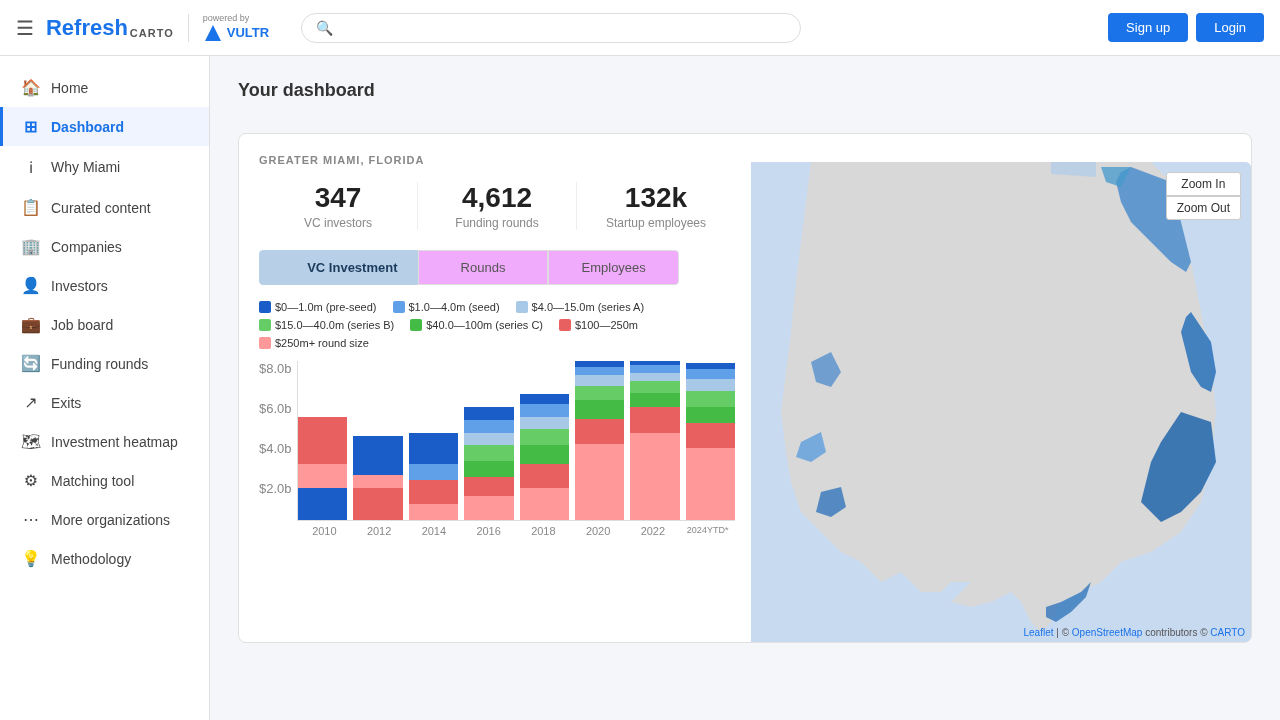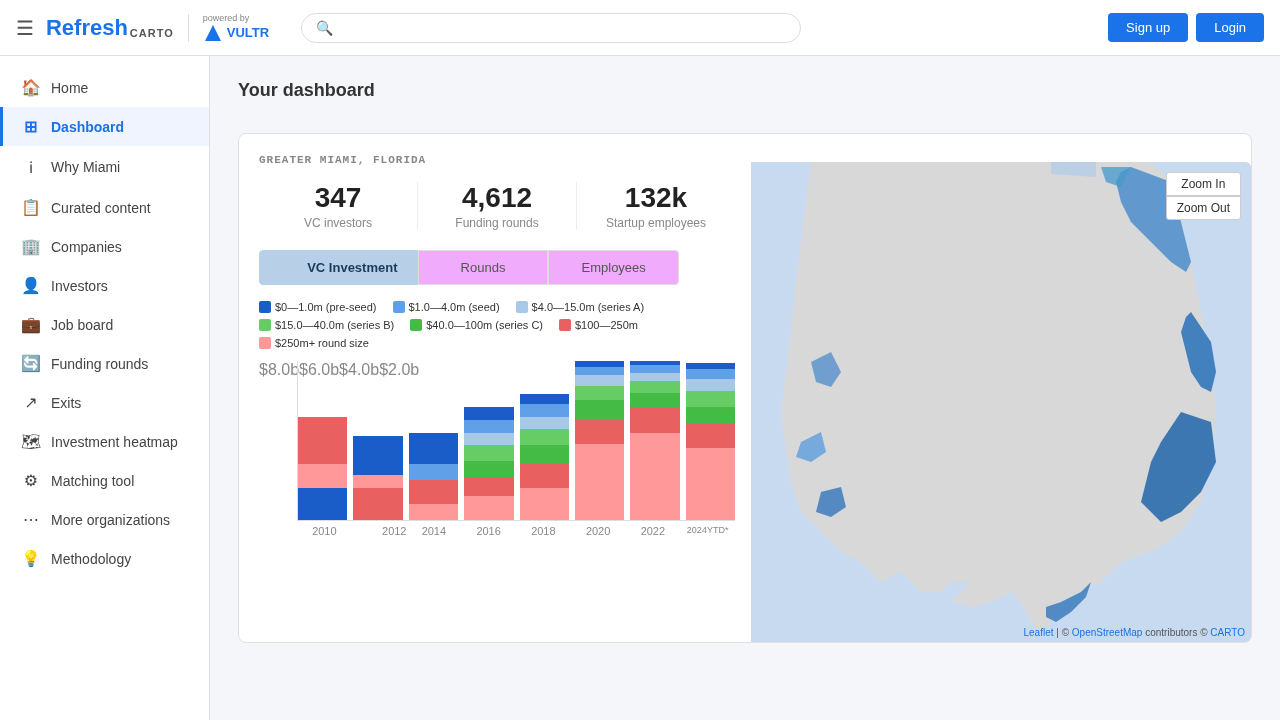--- a/index.html
+++ b/index.html
@@ -72,21 +72,21 @@
     .main-content {
       flex: 1; overflow-y: auto; padding: 24px 28px;
     }
     .page-title { font-size: 18px; font-weight: 600; color: #333; margin-bottom: 32px; }
 
     
     .dashboard-card {
       background: #fff; border-radius: 8px; border: 1px solid #e0e0e0;
       padding: 20px; margin-bottom: 16px;
     }
-    .region-label { font-size: 11px; font-weight: 700; color: #888; letter-spacing: 1px; margin-bottom: 16px; font-family: Liberation Mono, monospace; }
+    .region-label { font-size: 11px; font-weight: 700; color: #888; letter-spacing: 1px; margin-bottom: 16px; }
 
     
     .stats-row { display: flex; gap: 0; margin-bottom: 20px; }
     .stat-item { flex: 1; text-align: center; padding: 0 10px; }
     .stat-item + .stat-item { border-left: 1px solid #eee; }
     .stat-number { font-size: 28px; font-weight: 700; color: #222; }
     .stat-label { font-size: 12px; color: #888; margin-top: 2px; }
 
     
     .tab-row { display: flex; gap: 0; margin-bottom: 16px; }
@@ -272,21 +272,21 @@
               <span>$100—250m</span>
             </div>
             <div class="legend-item">
               <div class="legend-dot" style="background:#ff9999;"></div>
               <span>$250m+ round size</span>
             </div>
           </div>
 
           <div style="display:flex; align-items:flex-start; margin-top:8px;">
 
-            <div style="display:flex;justify-content:space-between;height:160px;padding-right:6px;font-size:16px;color:#888;text-align:right;width:38px;">
+            <div style="display:flex;flex-direction:column;justify-content:space-between;height:160px;padding-right:6px;font-size:13px;color:#888;text-align:right;width:38px;">
               <span>$8.0b</span>
               <span>$6.0b</span>
               <span>$4.0b</span>
               <span>$2.0b</span>
               <span></span>
             </div>
 
             <div style="flex:1;">
               <div style="display:flex;align-items:flex-end;gap:6px;height:160px;border-bottom:1px solid #ddd;border-left:1px solid #ddd;">
 
@@ -355,21 +355,21 @@
                   <div style="height:8%;background:#a8c8e8;"></div>
                   <div style="height:10%;background:#66cc66;"></div>
                   <div style="height:10%;background:#44bb44;"></div>
                   <div style="height:16%;background:#e86060;"></div>
                   <div style="height:45%;background:#ff9999;"></div>
                 </div>
               </div>
 
               <div style="display:flex;margin-top:4px;font-size:11px;color:#888;">
                 <div style="flex:1;text-align:center;">2010</div>
-                <div style="flex:1;text-align:right;">2012</div>
+                <div style="flex:1;text-align:center;">2012</div>
                 <div style="flex:1;text-align:center;">2014</div>
                 <div style="flex:1;text-align:center;">2016</div>
                 <div style="flex:1;text-align:center;">2018</div>
                 <div style="flex:1;text-align:center;">2020</div>
                 <div style="flex:1;text-align:center;">2022</div>
                 <div style="flex:1;text-align:center;font-size:9px;">2024YTD*</div>
               </div>
             </div>
           </div>
 

